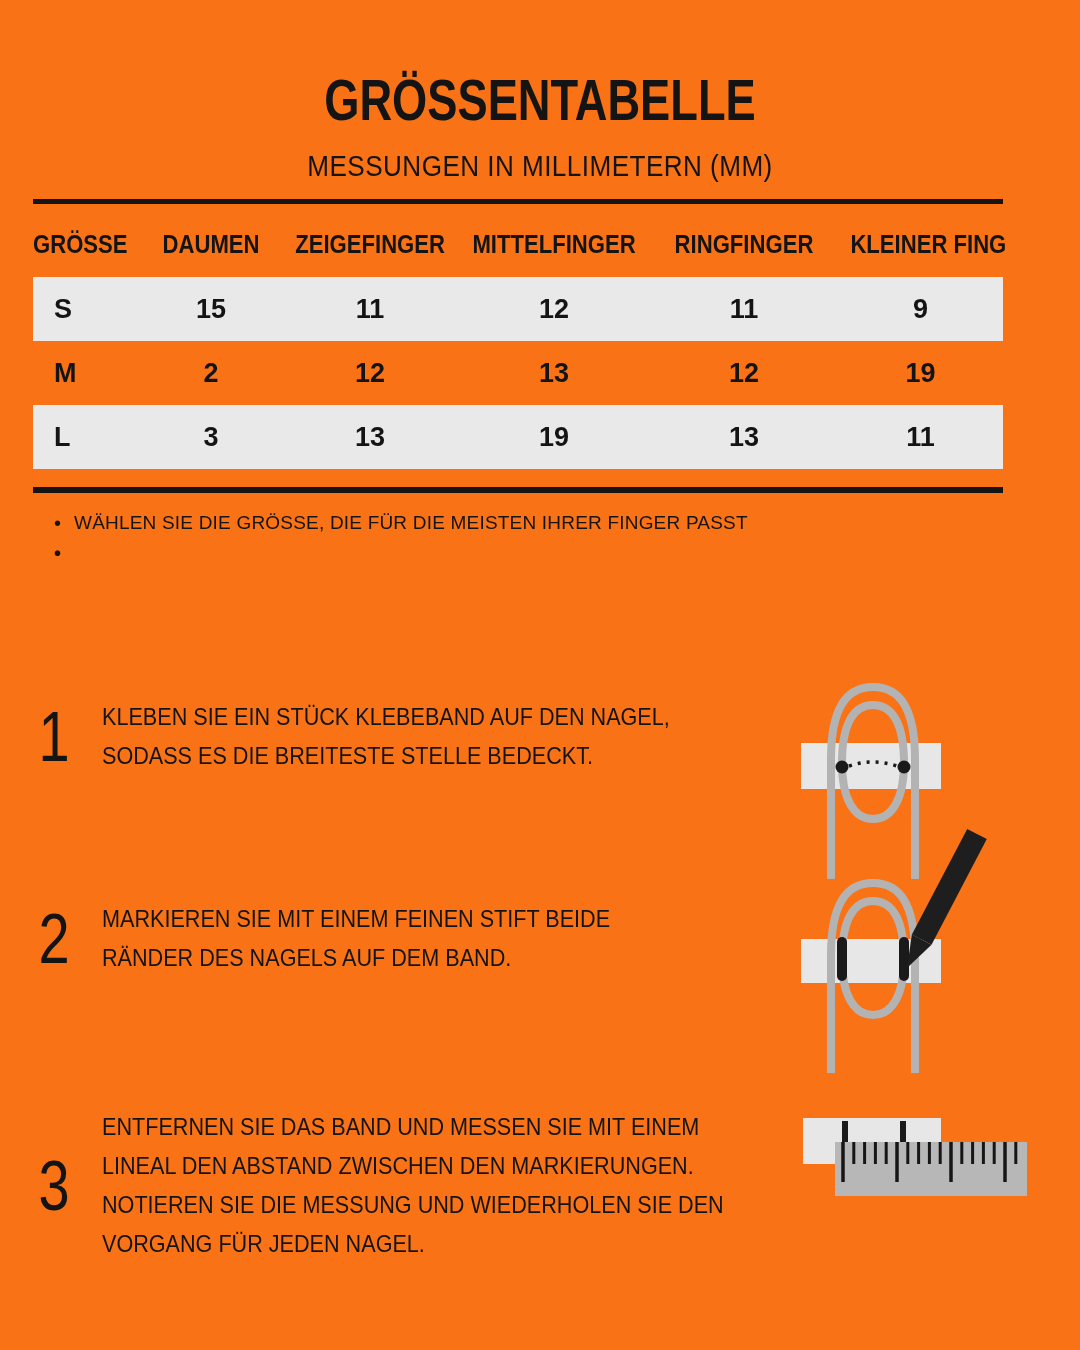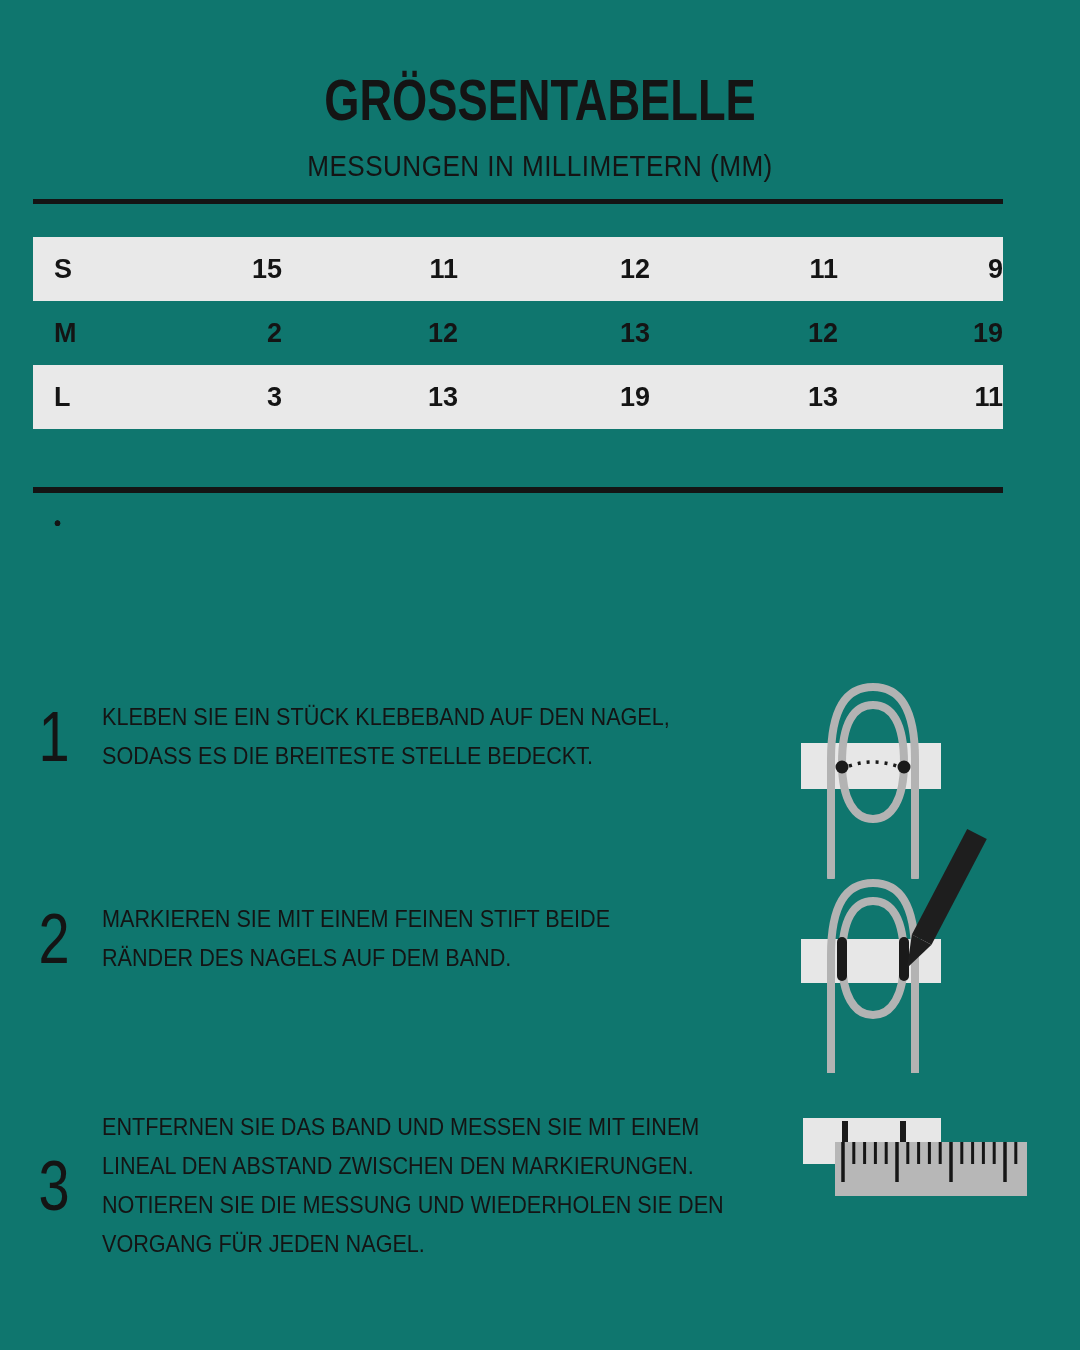--- a/index.html
+++ b/index.html
@@ -1,17 +1,17 @@
 <!DOCTYPE html>
 <html lang="de"><head>
 <meta charset="utf-8">
 <style>
   html,body{margin:0;padding:0;background:#ffffff;}
   .page{
-    position:relative;width:1080px;height:1350px;background:#0f766e;
+    position:relative;width:1080px;height:1350px;background:#f97316;
     font-family:"Liberation Sans",sans-serif;color:#141414;overflow:hidden;
   }
   
   .title{
     position:absolute;top:70px;left:0;width:100%;text-align:center;
     font-size:58px;font-weight:700;line-height:1.05;letter-spacing:0px;
     transform:scaleX(0.78);transform-origin:50% 50%;white-space:nowrap;
   }
   .subtitle{
     position:absolute;top:150px;left:0;width:100%;text-align:center;
@@ -22,21 +22,21 @@
   .rule-top{top:199px;height:5px;}
   .rule-bottom{top:487px;height:6px;}
   
   .size-table{position:absolute;left:33px;top:224px;width:970px;}
   .grid-row{display:grid;grid-template-columns:107px 142px 176px 192px 188px 165px;align-items:center;}
   .thead{height:40px;font-weight:700;font-size:26px;}
   .th{text-align:center;white-space:nowrap;transform:scaleX(0.85);transform-origin:50% 50%;}
   .th.left{text-align:left;transform-origin:0 50%;}
   .rows{margin-top:13px;}
   .trow{height:64px;font-weight:700;font-size:27px;}
-  .trow .td{text-align:right;}
+  .trow .td{text-align:center;}
   .trow .td.size{text-align:left;padding-left:21px;}
   .trow.stripe{background:#e9e9e9;}
   
   .notes{
     position:absolute;left:33px;top:508px;width:990px;margin:0;padding:0;list-style:none;
     font-size:19px;line-height:1.6;letter-spacing:0.2px;font-weight:400;
   }
   .notes li{position:relative;padding-left:41px;text-align:justify;}
   .notes .dot{position:absolute;left:21px;top:-1px;font-size:20px;}
   
@@ -62,20 +62,28 @@
 <body>
 
 <div class="page">
 
   <div class="title">GRÖSSENTABELLE</div>
   <div class="subtitle">MESSUNGEN IN MILLIMETERN (MM)</div>
 
   <div class="rule rule-top"></div>
 
   <div class="size-table">
+    <div class="grid-row thead">
+      <div class="th left">GRÖSSE</div>
+      <div class="th">DAUMEN</div>
+      <div class="th">ZEIGEFINGER</div>
+      <div class="th">MITTELFINGER</div>
+      <div class="th">RINGFINGER</div>
+      <div class="th">KLEINER FING</div>
+    </div>
     <div class="rows">
       <div class="grid-row trow stripe">
         <div class="td size">S</div>
         <div class="td">15</div>
         <div class="td">11</div>
         <div class="td">12</div>
         <div class="td">11</div>
         <div class="td">9</div>
       </div>
       <div class="grid-row trow">
@@ -95,20 +103,21 @@
         <div class="td">11</div>
       </div>
     </div>
   </div>
 
   <div class="rule rule-bottom"></div>
 
   <ul class="notes">
     <li>
       <span class="dot">•</span>
+      <span>WÄHLEN SIE DIE GRÖSSE, DIE FÜR DIE MEISTEN IHRER FINGER PASST</span>
     </li>
     <li>
       <span class="dot">•</span>
     </li>
     <li>
       <span class="dot">•</span>
     </li>
   </ul>
 
   <div class="step step-1">

